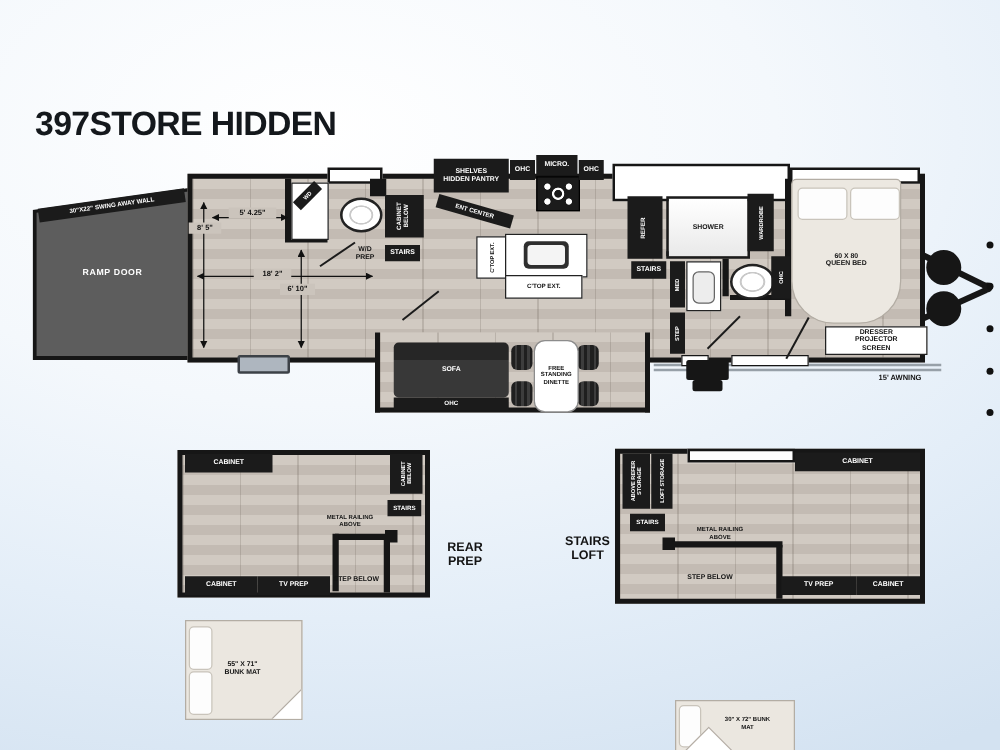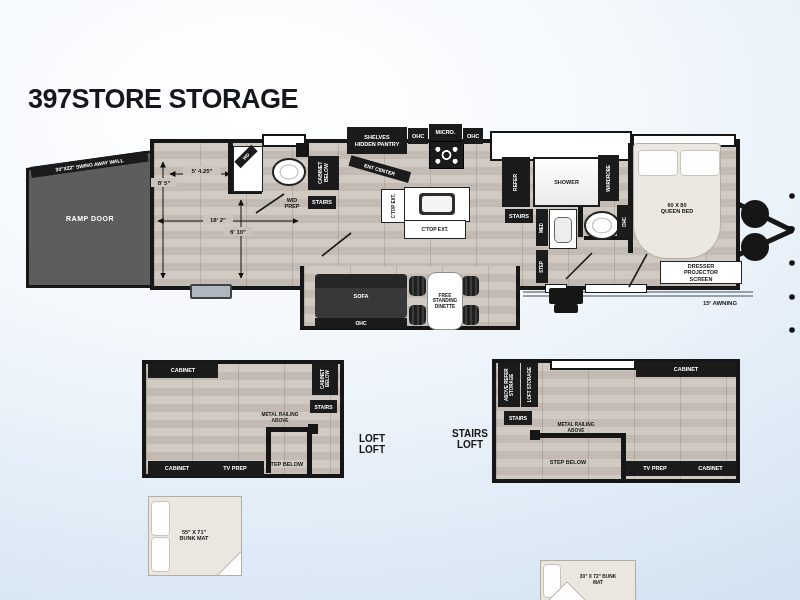--- a/index.html
+++ b/index.html
@@ -30,21 +30,21 @@
   .dim{background:#cbc4bc;color:#111;font-weight:bold;font-size:6px;display:flex;align-items:center;justify-content:center;z-index:7;padding:0 1px;}
   .title{font-size:27px;font-weight:bold;letter-spacing:-0.5px;color:#14181c;}
   .z2{z-index:2;}.z4{z-index:4;}.z5{z-index:5;}
   svg{position:absolute;left:0;top:0;z-index:6;pointer-events:none;}
 </style>
 </head>
 <body>
 
 <div id="app">
 
-  <div class="abs title" style="left:28px;top:84px;width:420px;height:34px;">397STORE STORAGE</div>
+  <div class="abs title" style="left:28px;top:84px;width:420px;height:34px;">397STORE HIDDEN</div>
 
   <div class="abs" style="left:26px;top:150px;width:128px;height:138px;clip-path:polygon(0 13%,100% 0,100% 100%,0 100%);background:#161616;">
     <div class="abs" style="left:3px;top:3px;right:3px;bottom:3px;clip-path:polygon(0 13%,100% 0,100% 100%,0 100%);background:#5d5d5d;"></div>
   </div>
   <div class="abs blk f5" style="left:31px;top:167px;width:118px;height:11px;transform:rotate(-8deg);transform-origin:left center;z-index:3;">30"X22" SWING AWAY WALL</div>
   <div class="abs lbl f7" style="left:40px;top:212px;width:100px;height:14px;color:#fff;letter-spacing:.5px;">RAMP DOOR</div>
 
   <div class="abs floor" style="left:150px;top:139px;width:590px;height:151px;border:4px solid #161616;box-sizing:border-box;"></div>
 
   <div class="abs z4" style="left:262px;top:134px;width:40px;height:9px;background:#fff;border:2px solid #161616;"></div>
@@ -171,21 +171,21 @@
   </div>
   <div class="abs blk f5 z5" style="left:310px;top:400px;width:27px;height:13px;">STAIRS</div>
   <div class="abs lbl z5" style="left:258px;top:410px;width:44px;height:15px;font-size:4.8px;">METAL RAILING ABOVE</div>
   <div class="abs wall z5" style="left:268px;top:427px;width:46px;height:5px;"></div>
   <div class="abs wall z5" style="left:308px;top:424px;width:10px;height:10px;"></div>
   <div class="abs wall z5" style="left:266px;top:427px;width:5px;height:46px;"></div>
   <div class="abs wall z5" style="left:307px;top:432px;width:5px;height:42px;"></div>
   <div class="abs lbl f55 z5" style="left:266px;top:456px;width:38px;height:16px;">STEP BELOW</div>
   <div class="abs blk f55 z5" style="left:148px;top:461px;width:58px;height:15px;">CABINET</div>
   <div class="abs blk f55 z5" style="left:206px;top:461px;width:58px;height:15px;">TV PREP</div>
-  <div class="abs lbl" style="left:350px;top:431px;width:44px;height:26px;font-size:10px;">LOFT LOFT</div>
+  <div class="abs lbl" style="left:350px;top:431px;width:44px;height:26px;font-size:10px;">REAR PREP</div>
 
   <div class="abs floor" style="left:492px;top:359px;width:248px;height:124px;border:4px solid #161616;box-sizing:border-box;"></div>
   <div class="abs z4" style="left:550px;top:359px;width:82px;height:7px;background:#fff;border:2px solid #161616;"></div>
   <div class="abs blk vblk z5" style="left:498px;top:363px;width:22px;height:44px;">
     <span class="v f45">ABOVE REFER STORAGE</span>
   </div>
   <div class="abs blk vblk z5" style="left:521px;top:363px;width:17px;height:44px;">
     <span class="v f45">LOFT STORAGE</span>
   </div>
   <div class="abs blk f5 z5" style="left:504px;top:411px;width:28px;height:14px;">STAIRS</div>

